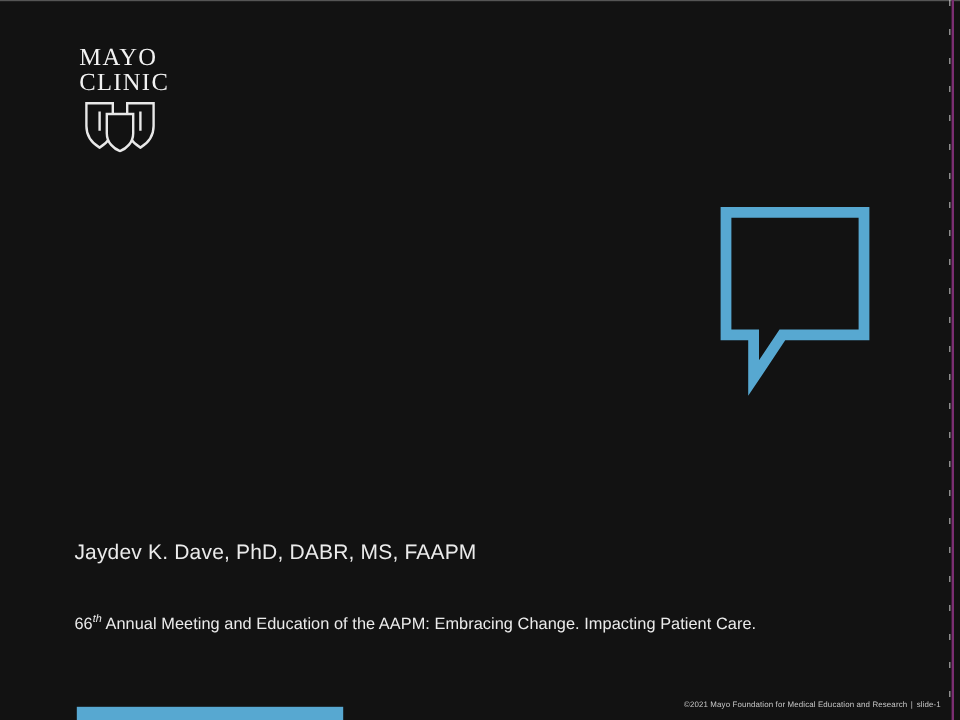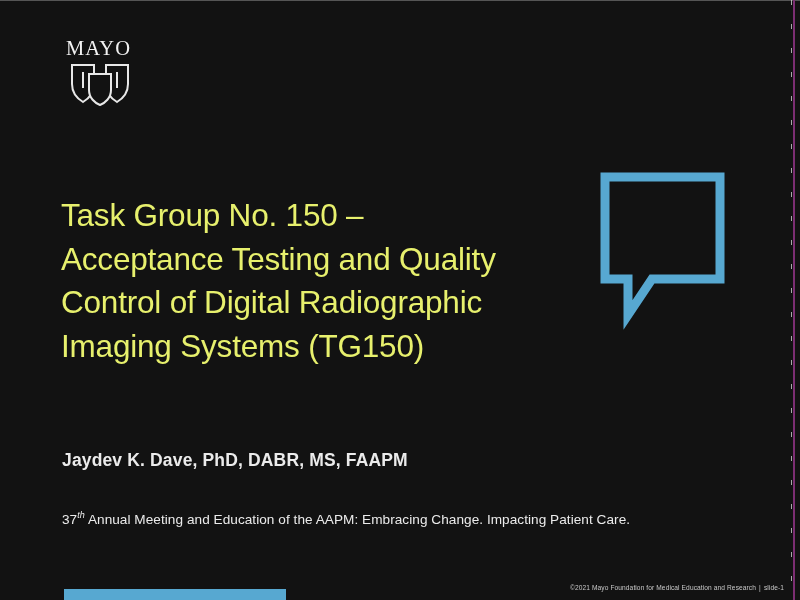--- a/index.html
+++ b/index.html
@@ -94,21 +94,20 @@
   }
 
   
   .author {
     position: absolute;
     left: 62px;
     top: 450px;
     color: #ebebeb;
     font-size: 17.5px;
     letter-spacing: .15px;
-    font-weight: bold;
   }
 
   
   .meeting {
     position: absolute;
     left: 62px;
     top: 509px;
     color: #ebebeb;
     font-size: 13.6px;
     line-height: 21.5px;
@@ -147,46 +146,43 @@
 </style>
 </head>
 <body>
 
 <div id="slide">
 
   <div class="top-hairline"></div>
 
   <div class="logo">
     <div class="logo-word">MAYO</div>
+    <div class="logo-word">CLINIC</div>
     <div class="logo-shields">
       <svg width="62" height="44" viewBox="0 0 62 44" fill="none" aria-hidden="true">
         <path d="M3 3 H25 V22 C25 31 19 37 14 40 C9 37 3 31 3 22 Z" stroke="#e8e8e8" stroke-width="2" fill="none"></path>
         <path d="M37 3 H59 V22 C59 31 53 37 48 40 C43 37 37 31 37 22 Z" stroke="#e8e8e8" stroke-width="2" fill="none"></path>
         <path d="M20 12 H42 V28 C42 36 36 41 31 43 C26 41 20 36 20 28 Z" stroke="#e8e8e8" stroke-width="2" fill="#121212"></path>
         <path d="M14 10 V26" stroke="#e8e8e8" stroke-width="2"></path>
         <path d="M48 10 V26" stroke="#e8e8e8" stroke-width="2"></path>
       </svg>
     </div>
   </div>
 
-  <div class="title">Task Group No. 150 –
-Acceptance Testing and Quality
-Control of Digital Radiographic
-Imaging Systems (TG150)</div>
 
   <div class="bubble">
     <svg width="140" height="175" viewBox="0 0 140 175" fill="none" aria-hidden="true">
       <path d="M9 9 H124 V111 H56 L32 147 V111 H9 Z" stroke="#57a8d1" stroke-width="9" stroke-linejoin="miter" fill="none"></path>
     </svg>
   </div>
 
   <div class="author">Jaydev K. Dave, PhD, DABR, MS, FAAPM</div>
 
   <div class="meeting">
-    <div><span>37</span><sup>th</sup><span> Annual Meeting and Education of the AAPM: Embracing Change. Impacting Patient Care.</span></div>
+    <div><span>66</span><sup>th</sup><span> Annual Meeting and Education of the AAPM: Embracing Change. Impacting Patient Care.</span></div>
   </div>
 
   <div class="progress-bar"></div>
 
   <div class="footer"><span>©2021 Mayo Foundation for Medical Education and Research</span><span class="sep">|</span><span>slide-1</span></div>
 
   <div class="right-edge-line"></div>
   <div class="right-edge-dashes"></div>
 
 </div>

